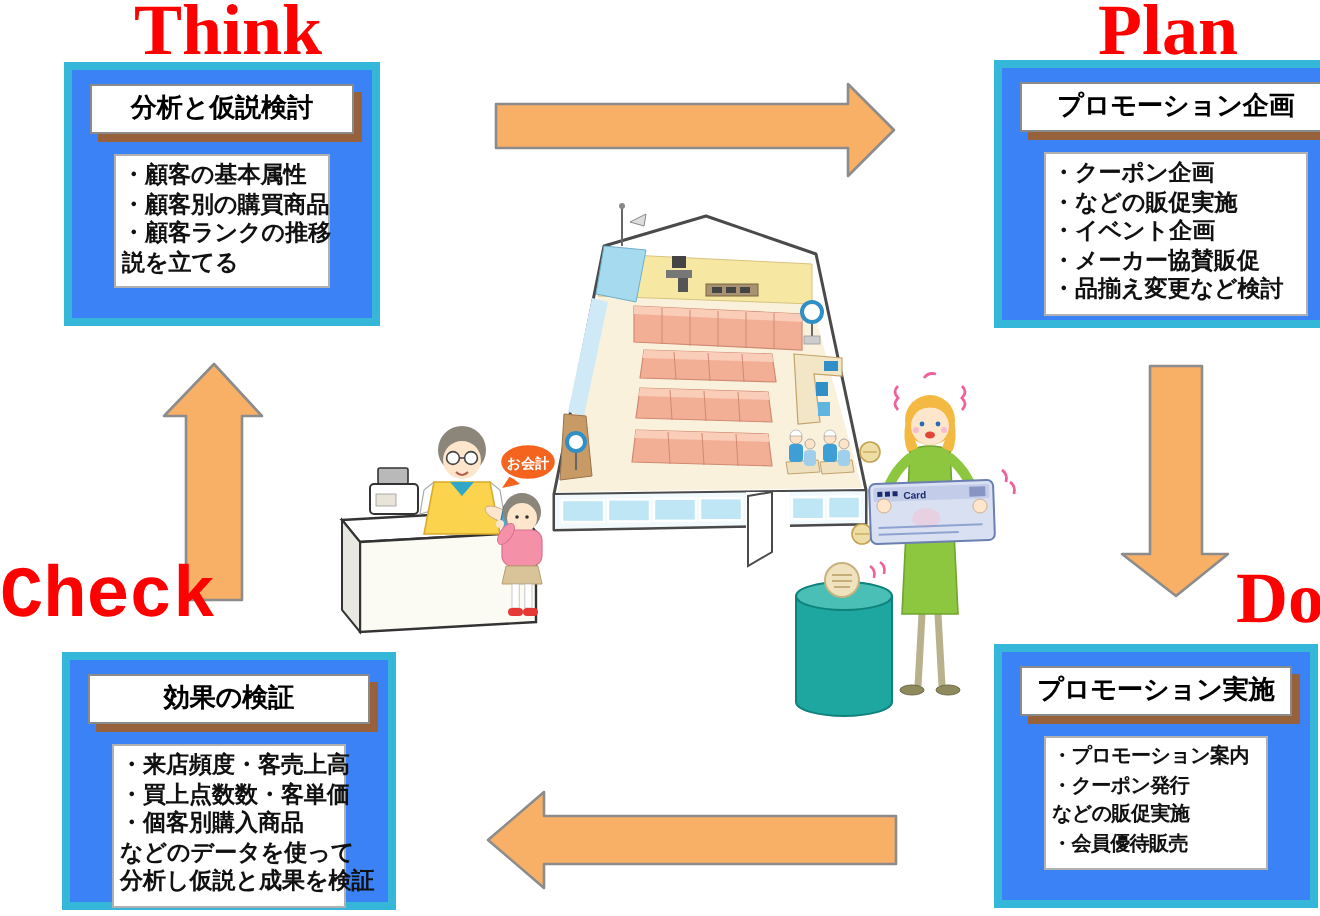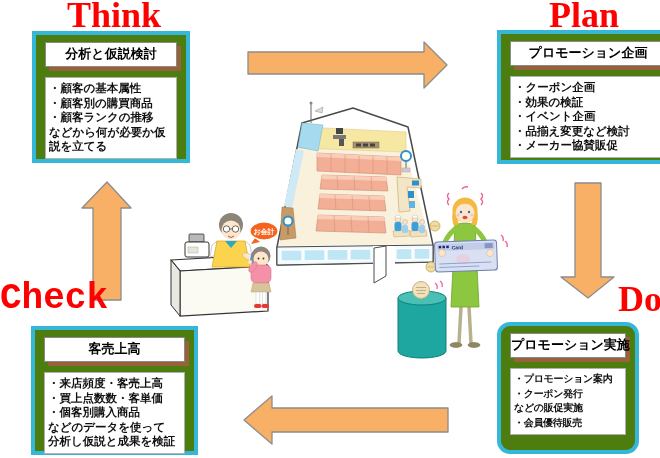--- a/index.html
+++ b/index.html
@@ -6,29 +6,29 @@
   #canvas{position:relative;width:660px;height:458px;background:#fff;overflow:hidden;
           font-family:"Liberation Sans",sans-serif;}
   #arrow-layer{position:absolute;left:0;top:0;width:660px;height:458px;}
   #store-layer{position:absolute;left:165px;top:95px;width:365px;height:270px;}
   .stage-title{position:absolute;color:var(--title-red);font-family:"Liberation Serif",serif;
                font-weight:bold;font-size:36px;line-height:30px;white-space:nowrap;}
   #title-think{left:67px;top:0px;}
   #title-plan{left:549px;top:0px;}
   #title-check{left:0px;top:284px;font-family:Liberation Mono, monospace;}
   #title-do{left:618px;top:284px;}
-  .stage-box{position:absolute;background:#4d7c0f;border:4px solid var(--box-border);box-sizing:border-box;}
+  .stage-box{position:absolute;background:#3b82f6;border:4px solid var(--box-border);box-sizing:border-box;}
   #box-think{left:32px;top:31px;width:158px;height:132px;}
   #box-plan{left:497px;top:30px;width:182px;height:134px;}
   #box-check{left:31px;top:326px;width:167px;height:129px;}
-  #box-do{left:497px;top:322px;width:142px;height:132px;border-radius:13px;}
+  #box-do{left:497px;top:322px;width:162px;height:132px;}
   .stage-header{margin:7px 9px 0;border:1px solid #8a8a8a;background:#fff;
                 box-shadow:4px 4px 0 0 var(--header-shadow);
                 font-size:13px;font-weight:bold;text-align:center;padding:2px 0 3px;white-space:nowrap;}
-  .stage-body{margin:10px 9px 0;border:1px solid #b0b0b0;background:#fff;
+  .stage-body{margin:10px 21px 0;border:1px solid #b0b0b0;background:#fff;
               padding:3px 2px 4px 3px;font-size:11.5px;font-weight:bold;
               line-height:14.5px;white-space:nowrap;color:#111;}
   #box-do .stage-body{font-size:10px;letter-spacing:-0.3px;}
 </style>
 </head>
 <body>
 
 <div id="canvas">
 
   <svg id="arrow-layer" viewBox="0 0 660 458">
@@ -252,36 +252,35 @@
   <div class="stage-title" id="title-plan">Plan</div>
   <div class="stage-title" id="title-check">Check</div>
   <div class="stage-title" id="title-do">Do</div>
 
   <div class="stage-box" id="box-think">
     <div class="stage-header">分析と仮説検討</div>
     <div class="stage-body">
         <div>・顧客の基本属性</div>
         <div>・顧客別の購買商品</div>
         <div>・顧客ランクの推移</div>
-        <div>などから何が必要か仮</div>
         <div>説を立てる</div>
       </div>
   </div>
   <div class="stage-box" id="box-plan">
     <div class="stage-header">プロモーション企画</div>
     <div class="stage-body">
         <div>・クーポン企画</div>
-        <div>・効果の検証</div>
+        <div>・などの販促実施</div>
         <div>・イベント企画</div>
+        <div>・メーカー協賛販促</div>
         <div>・品揃え変更など検討</div>
-        <div>・メーカー協賛販促</div>
       </div>
   </div>
   <div class="stage-box" id="box-check">
-    <div class="stage-header">客売上高</div>
+    <div class="stage-header">効果の検証</div>
     <div class="stage-body">
         <div>・来店頻度・客売上高</div>
         <div>・買上点数数・客単価</div>
         <div>・個客別購入商品</div>
         <div>などのデータを使って</div>
         <div>分析し仮説と成果を検証</div>
       </div>
   </div>
   <div class="stage-box" id="box-do">
     <div class="stage-header">プロモーション実施</div>

